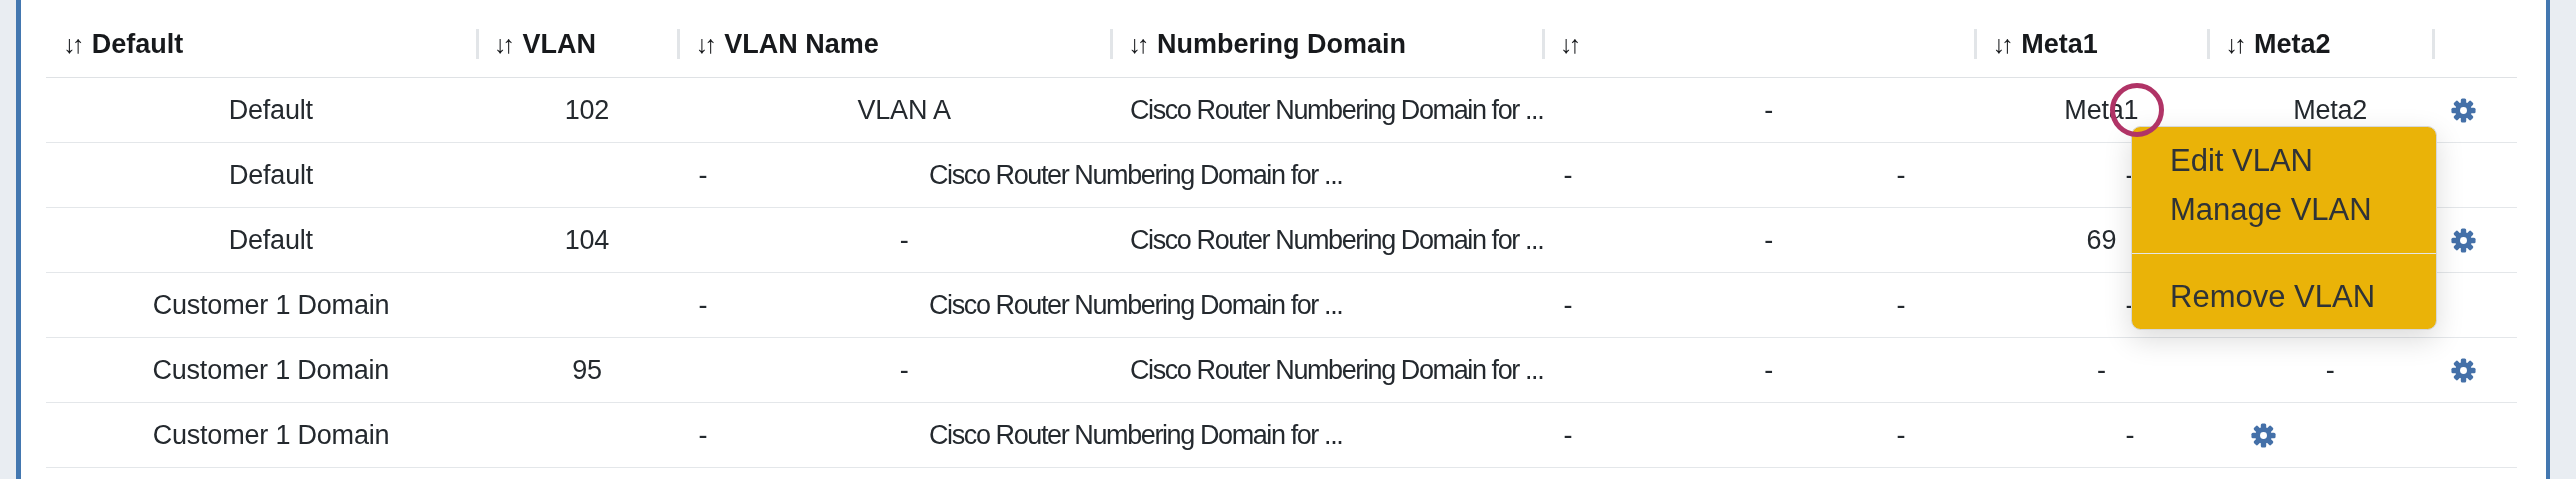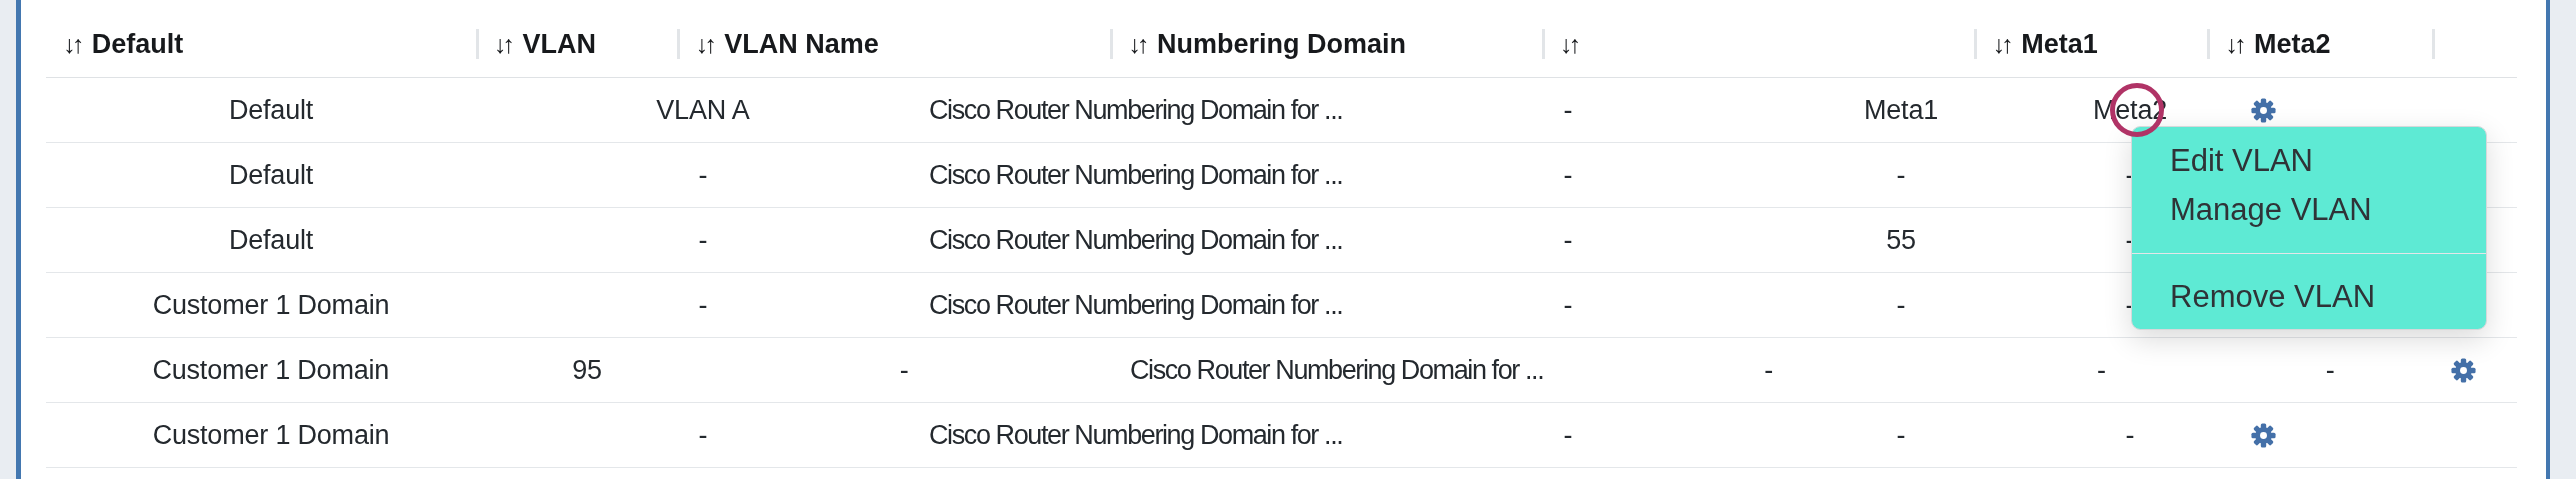--- a/index.html
+++ b/index.html
@@ -45,22 +45,22 @@
   .c0{width:431px;}.c1{width:202px;}.c2{width:433px;}.c3{width:432px;}
   .c4{width:433px;}.c5{width:233px;}.c6{width:225px;}.c7{width:84px;}
   .td.c7{padding-left:17px;display:flex;align-items:center;}
   .gear-btn{
     background:none;border:none;padding:0;margin:0;cursor:pointer;
     width:27px;height:27px;display:block;line-height:0;
   }
 
   
   .menu{
-    position:absolute;left:2131px;top:126px;width:356px;box-sizing:border-box;
-    background:#5eead4;border:1px solid #d6d8da;border-radius:9.5px;
+    position:absolute;left:2131px;top:126px;width:306px;box-sizing:border-box;
+    background:#eab308;border:1px solid #d6d8da;border-radius:9.5px;
     box-shadow:0 9.5px 28.5px rgba(0,0,0,0.14);
     padding:9.5px 0 7.6px 0;z-index:5;
   }
   .menu-item{
     height:49px;display:flex;align-items:center;padding:0 19px 0 38px;
     font-size:31px;color:#2f3337;white-space:nowrap;cursor:pointer;
   }
   .menu-divider{height:1.9px;background:#e4e6e8;margin:18px 0;}
 
   
@@ -107,20 +107,21 @@
       <span class="sort">↓↑</span>
       <span>Meta2</span>
     </div>
     <div class="th c7"></div>
   </div>
 
   <div class="tbody">
 
   <div class="row">
         <div class="td c0">Default</div>
+        <div class="td c1">102</div>
         <div class="td c2">VLAN A</div>
         <div class="td c3">Cisco Router Numbering Domain for ...</div>
         <div class="td c4">-</div>
         <div class="td c5">Meta1</div>
         <div class="td c6">Meta2</div>
         <div class="td c7">
           <button class="gear-btn">
             <svg width="27" height="27" viewBox="0 0 28 28">
               <g fill="#4470a8">
                 <rect x="11.2" y="1.5" width="5.6" height="25" rx="1.6"></rect>
@@ -151,24 +152,25 @@
                 <rect x="11.2" y="1.5" width="5.6" height="25" rx="1.6" transform="rotate(135 14 14)"></rect>
                 <circle cx="14" cy="14" r="8.6"></circle>
               </g>
               <circle cx="14" cy="14" r="3.6" fill="#ffffff"></circle>
             </svg>
           </button>
         </div>
       </div>
       <div class="row">
         <div class="td c0">Default</div>
-        <div class="td c2">-</div>
-        <div class="td c3">Cisco Router Numbering Domain for ...</div>
-        <div class="td c4">-</div>
-        <div class="td c5">55</div>
+        <div class="td c1">104</div>
+        <div class="td c2">-</div>
+        <div class="td c3">Cisco Router Numbering Domain for ...</div>
+        <div class="td c4">-</div>
+        <div class="td c5">69</div>
         <div class="td c6">-</div>
         <div class="td c7">
           <button class="gear-btn">
             <svg width="27" height="27" viewBox="0 0 28 28">
               <g fill="#4470a8">
                 <rect x="11.2" y="1.5" width="5.6" height="25" rx="1.6"></rect>
                 <rect x="11.2" y="1.5" width="5.6" height="25" rx="1.6" transform="rotate(45 14 14)"></rect>
                 <rect x="11.2" y="1.5" width="5.6" height="25" rx="1.6" transform="rotate(90 14 14)"></rect>
                 <rect x="11.2" y="1.5" width="5.6" height="25" rx="1.6" transform="rotate(135 14 14)"></rect>
                 <circle cx="14" cy="14" r="8.6"></circle>

